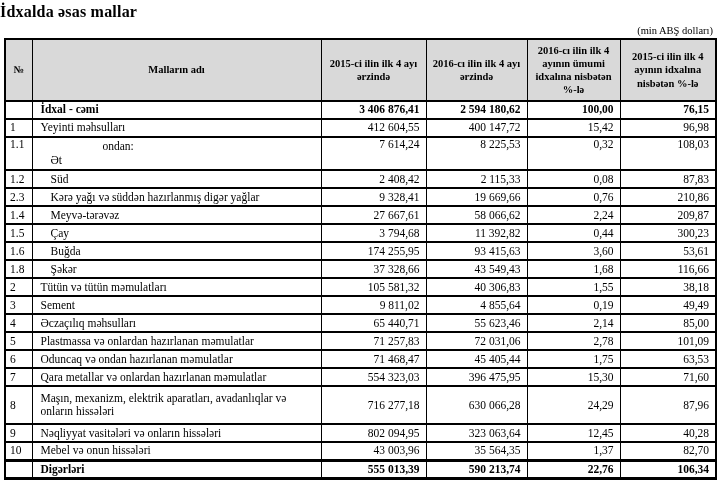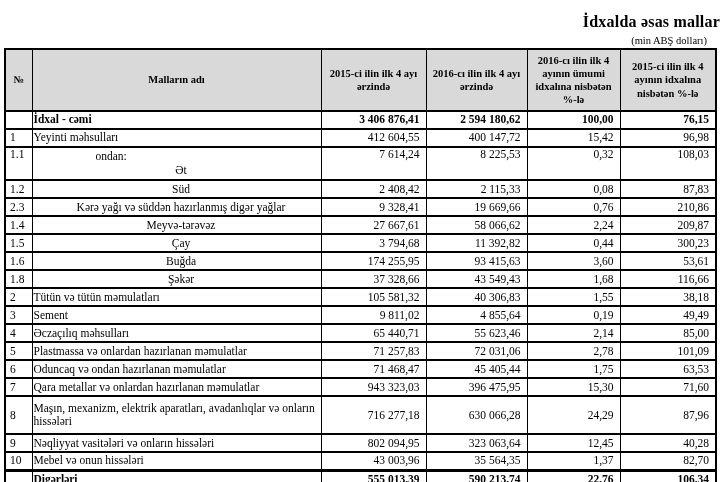--- a/index.html
+++ b/index.html
@@ -5,30 +5,30 @@
   * { margin: 0; padding: 0; box-sizing: border-box; }
   html, body {
     width: 720px; height: 482px;
     background: #ffffff;
     font-family: "Liberation Serif", "DejaVu Serif", serif;
     color: #000;
     overflow: hidden;
   }
   .page { width: 720px; height: 482px; }
   .title {
-    margin-top: 13px;
-    text-align: right;
+    margin-top: 3px;
+    text-align: left;
     font-size: 16px;
     font-weight: bold;
     letter-spacing: 0.2px;
   }
   .unit-note {
     text-align: right;
     font-size: 10.5px;
-    margin: 4px 13px 2px 0;
+    margin: 4px 7px 2px 0;
   }
   table.main {
     border-collapse: collapse;
     table-layout: fixed;
     width: 711px;
     margin-left: 4px;
     border: 2px solid #000;
     border-bottom-width: 3px;
   }
   col.c-no   { width: 27px; }
@@ -52,22 +52,22 @@
     line-height: 1.25;
     text-align: center;
     vertical-align: middle;
     padding: 2px 2px;
   }
   tbody tr { height: 18px; }
   tbody tr.baseline { height: 30px; }
   tbody tr.tall { height: 38px; }
   td { font-size: 11.5px; line-height: 1.15; vertical-align: middle; }
   td.no { text-align: left; padding-left: 4px; }
-  td.name { padding-left: 1px; padding-right: 2px; }
-  td.name .sub { padding-left: 10px; text-align: center; }
+  td.name { padding-left: 8px; padding-right: 2px; }
+  td.name .sub { padding-left: 10px; }
   td.name .prefix { padding-left: 62px; }
   td.num { text-align: right; padding-right: 6px; }
   tr.bold td { font-weight: bold; }
   tr.total td { border-top-width: 3px; }
   tr.baseline td.no,
   tr.baseline td.num { vertical-align: bottom; padding-bottom: 18px; }
 </style>
 </head>
 <body>
 
@@ -248,21 +248,21 @@
     <td class="num">45 405,44</td>
     <td class="num">1,75</td>
     <td class="num">63,53</td>
   </tr>
         <tr>
     <td class="no">7</td>
     <td class="name">
 
       <div>Qara metallar və onlardan hazırlanan məmulatlar</div>
     </td>
-    <td class="num">943 323,03</td>
+    <td class="num">554 323,03</td>
     <td class="num">396 475,95</td>
     <td class="num">15,30</td>
     <td class="num">71,60</td>
   </tr>
         <tr class="tall">
     <td class="no">8</td>
     <td class="name">
 
       <div>Maşın, mexanizm, elektrik aparatları, avadanlıqlar və onların hissələri</div>
     </td>

